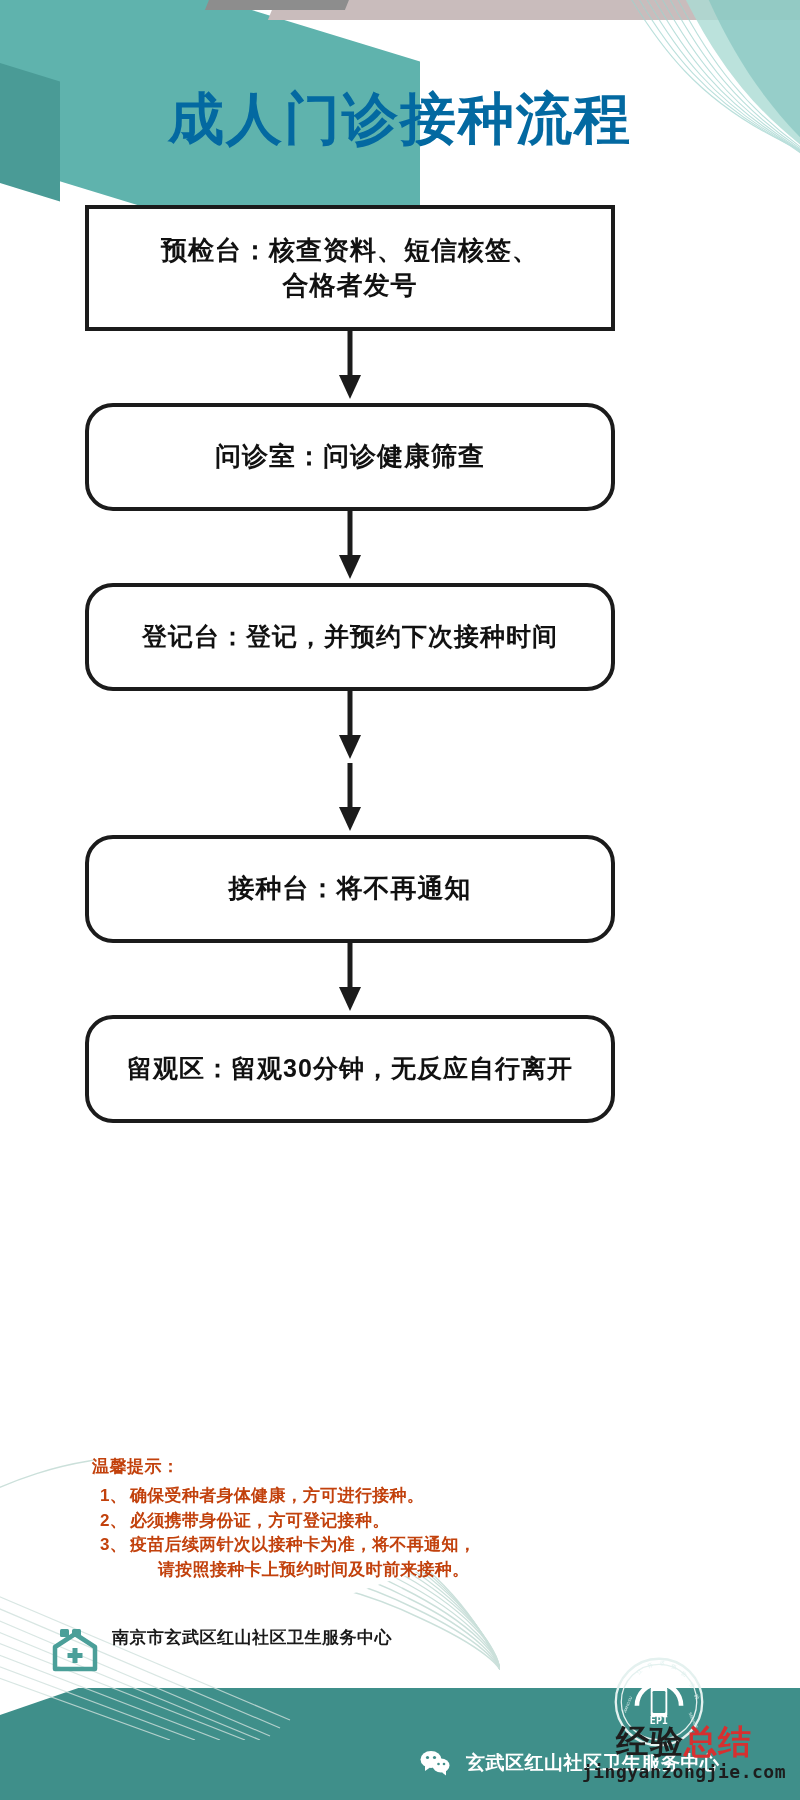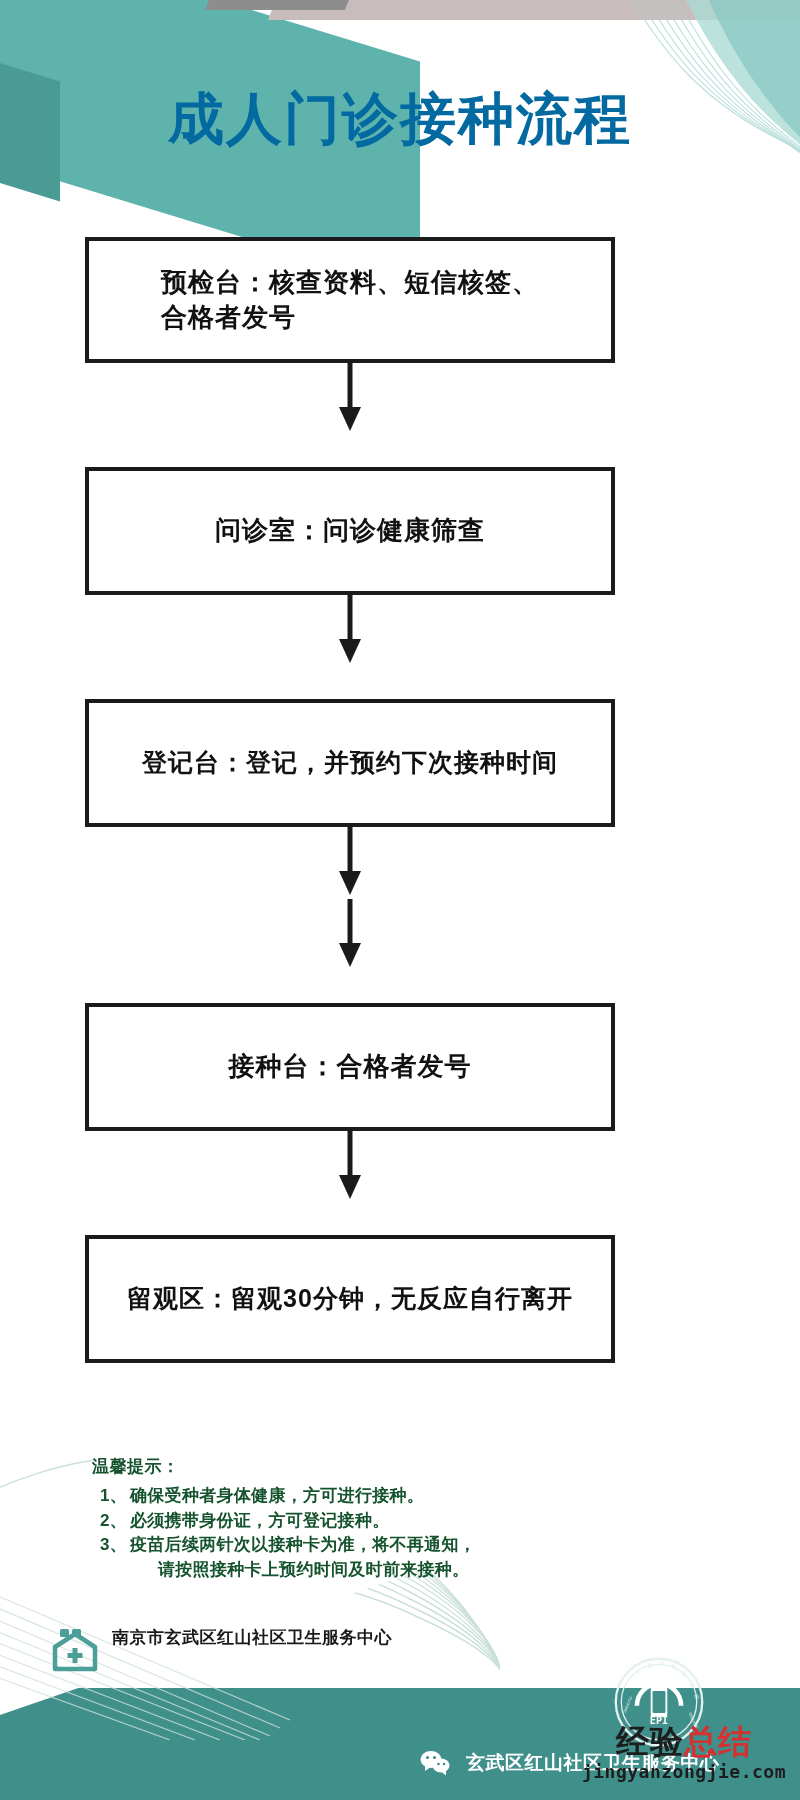--- a/index.html
+++ b/index.html
@@ -131,44 +131,44 @@
     width: 530px;
     z-index: 10;
   }
   .flow-box {
     border: 4px solid #1b1b1b;
     background: #ffffff;
     box-sizing: border-box;
     display: flex;
     align-items: center;
     justify-content: center;
+    text-align: center;
     font-weight: bold;
     color: #111111;
     line-height: 1.35;
     letter-spacing: 1px;
-    margin-top: 32px;
   }
   .box-h2 { height: 126px; font-size: 26px; }
-  .box-h1 { height: 128px; font-size: 26px; }
+  .box-h1 { height: 108px; font-size: 26px; border-radius: 28px; }
   .box-wide { font-size: 25px; }
   .connector {
     height: 72px;
     display: flex;
     justify-content: center;
     align-items: flex-start;
   }
   .connector svg { display: block; }
 
   
   .tips {
     position: absolute;
     left: 92px;
     top: 1455px;
     z-index: 10;
-    color: #14532d;
+    color: #c2410c;
     font-weight: bold;
   }
   .tips-title {
     font-size: 17px;
     margin-bottom: 6px;
     letter-spacing: .5px;
   }
   .tips-list {
     margin: 0;
     padding: 0;
@@ -341,21 +341,21 @@
 
 
     <div class="connector">
       <svg width="26" height="70" viewBox="0 0 26 70">
         <line x1="13" y1="0" x2="13" y2="46" stroke="#1b1b1b" stroke-width="5"></line>
         <polygon points="2,44 24,44 13,68" fill="#1b1b1b"></polygon>
       </svg>
     </div>
 
     <div class="flow-box box-h1">
-      <div>接种台：合格者发号</div>
+      <div>接种台：将不再通知</div>
     </div>
 
     <div class="connector">
       <svg width="26" height="70" viewBox="0 0 26 70">
         <line x1="13" y1="0" x2="13" y2="46" stroke="#1b1b1b" stroke-width="5"></line>
         <polygon points="2,44 24,44 13,68" fill="#1b1b1b"></polygon>
       </svg>
     </div>
 
     <div class="flow-box box-h1 box-wide">

